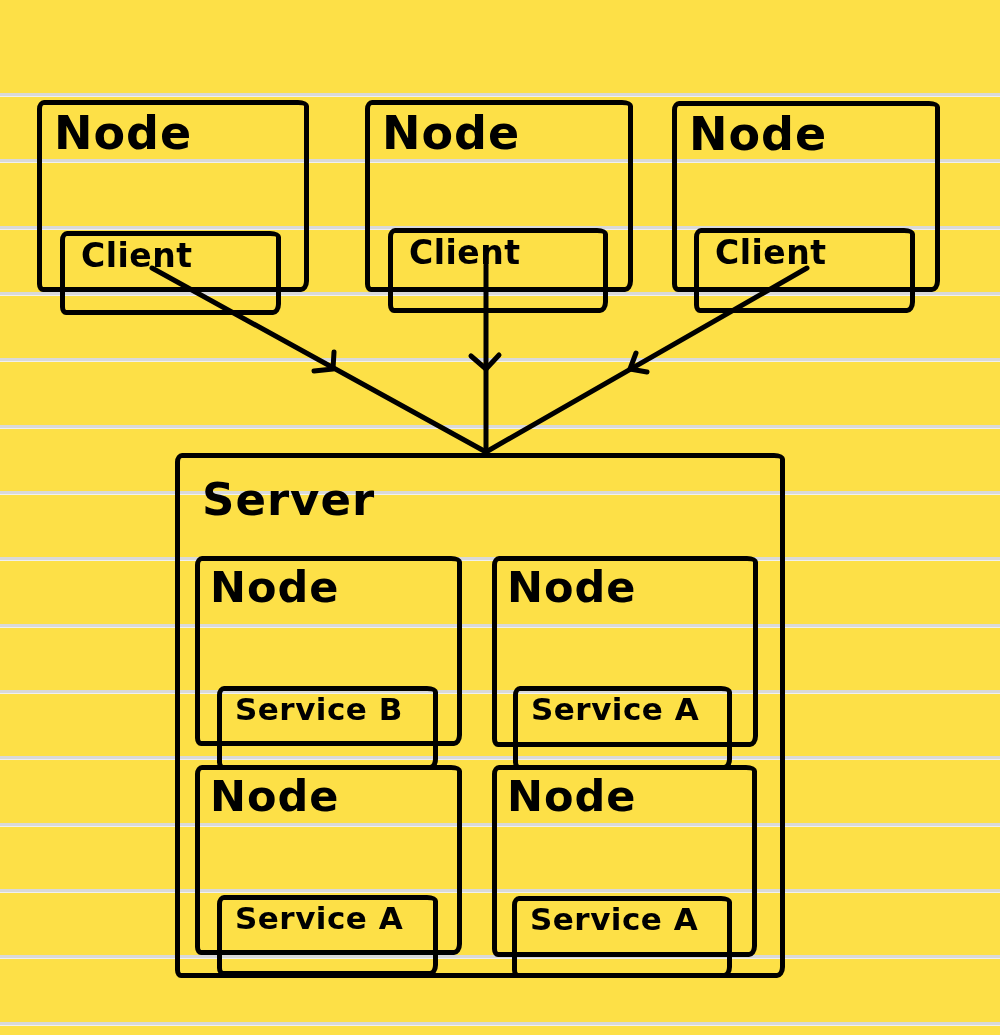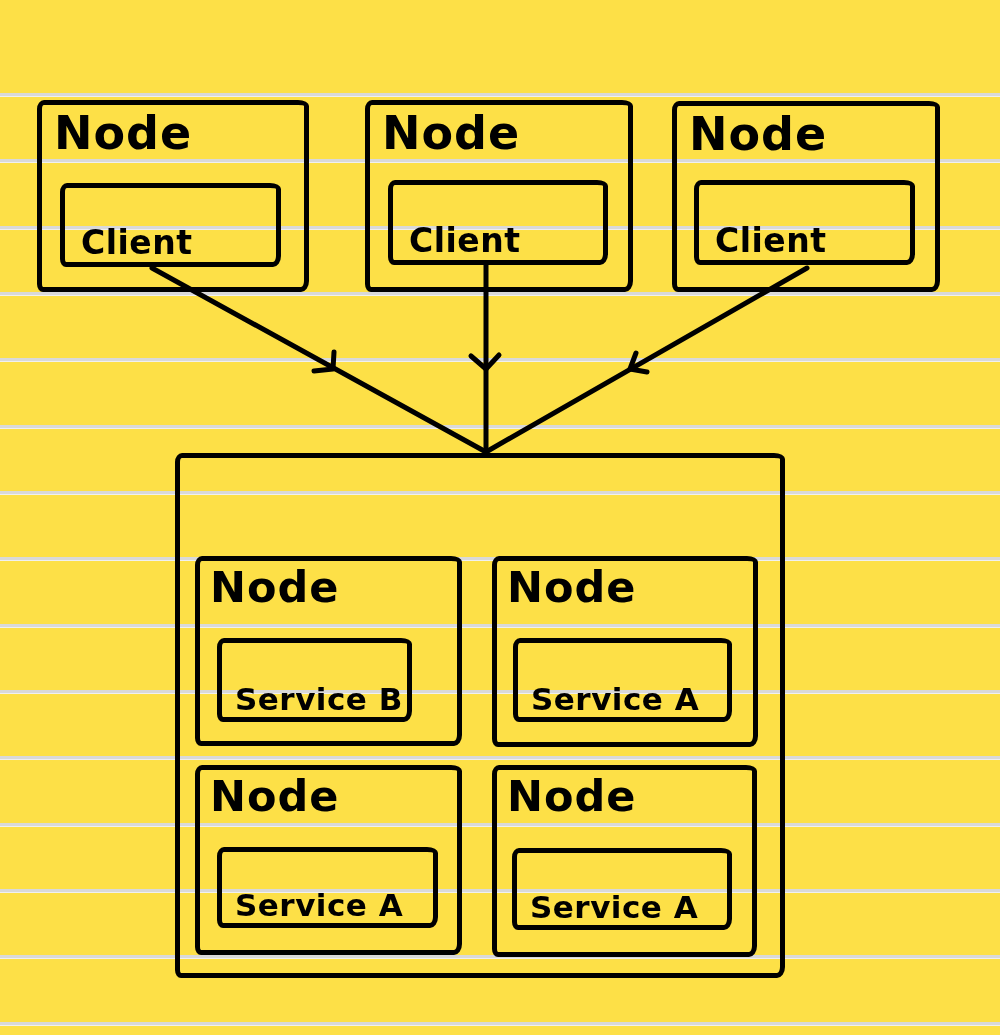--- a/index.html
+++ b/index.html
@@ -38,21 +38,22 @@
     font-weight: bold;
     letter-spacing: 1px;
     white-space: nowrap;
     line-height: 1.15;
   }
   .title-node { font-size: 46px; left: 12px; top: 2px; }
   .title-node-sm { font-size: 43px; left: 10px; top: 2px; }
   .title-server { font-size: 45px; left: 22px; top: 16px; }
   .label-box {
     display: flex;
-    align-items: flex-end;
+    align-items: flex-start;
+    margin-top: 48px;
   }
   .label-text {
     font-weight: bold;
     letter-spacing: 0.5px;
     white-space: nowrap;
   }
   .client-label { font-size: 33px; padding-left: 16px; }
   .service-label { font-size: 31px; padding-left: 13px; }
   svg.arrows {
     position: absolute;
@@ -111,24 +112,25 @@
   </div>
 
   <div class="box" style="left:672px; top:101px; width:268px; height:191px">
     <div class="box-title title-node">Node</div>
     <div class="box label-box" style="left:17px; top:74px; width:221px; height:85px">
       <span class="label-text client-label">Client</span>
     </div>
   </div>
 
   <div class="box" style="left:175px; top:453px; width:610px; height:525px">
+    <div class="box-title title-server">Server</div>
 
     <div class="box" style="left:15px; top:98px; width:267px; height:190px">
       <div class="box-title title-node-sm">Node</div>
-      <div class="box label-box" style="left:17px; top:77px; width:195px; height:84px">
+      <div class="box label-box" style="left:17px; top:77px; width:221px; height:84px">
         <span class="label-text service-label">Service B</span>
       </div>
     </div>
 
     <div class="box" style="left:312px; top:98px; width:266px; height:191px">
       <div class="box-title title-node-sm">Node</div>
       <div class="box label-box" style="left:16px; top:77px; width:219px; height:84px">
         <span class="label-text service-label">Service A</span>
       </div>
     </div>

